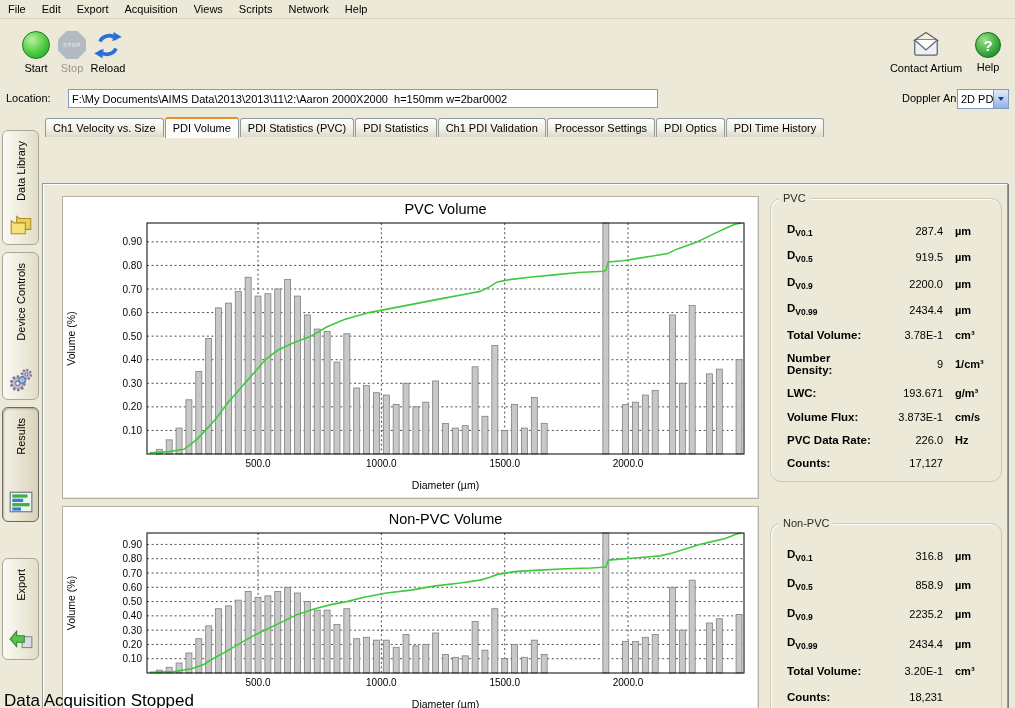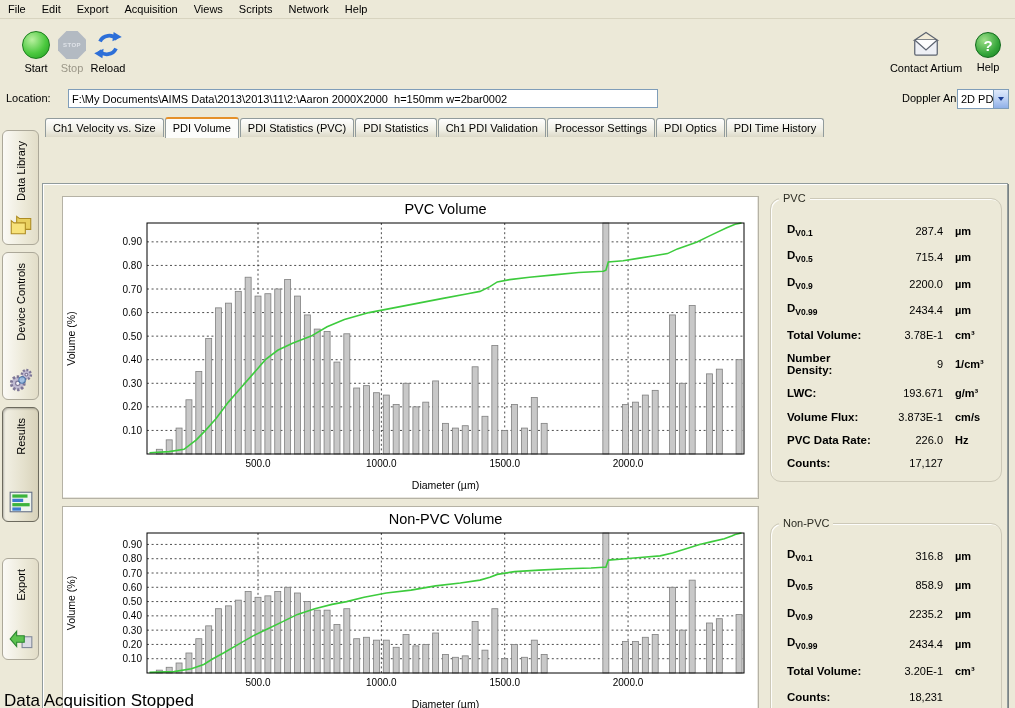--- a/index.html
+++ b/index.html
@@ -365,21 +365,21 @@
   <div class="groupbox" id="pvc-box">
     <span class="gb-title">PVC</span>
     <div class="rows">
         <div class="stat-row">
           <span class="stat-label">D<sub>V0.1</sub></span>
           <span class="stat-value">287.4</span>
           <span class="stat-unit">µm</span>
         </div>
         <div class="stat-row">
           <span class="stat-label">D<sub>V0.5</sub></span>
-          <span class="stat-value">715.4</span>
+          <span class="stat-value">919.5</span>
           <span class="stat-unit">µm</span>
         </div>
         <div class="stat-row">
           <span class="stat-label">D<sub>V0.9</sub></span>
           <span class="stat-value">2200.0</span>
           <span class="stat-unit">µm</span>
         </div>
         <div class="stat-row">
           <span class="stat-label">D<sub>V0.99</sub></span>
           <span class="stat-value">2434.4</span>

